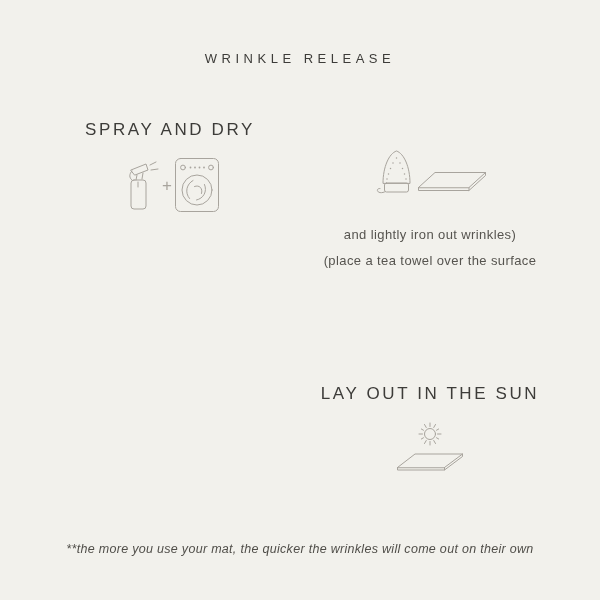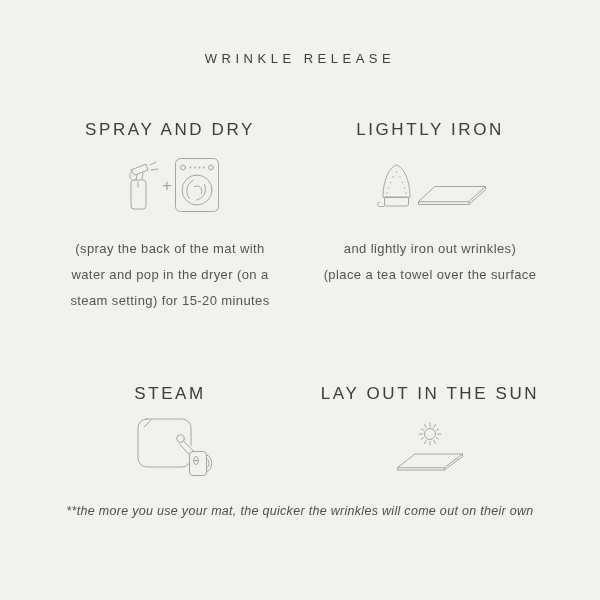--- a/index.html
+++ b/index.html
@@ -73,21 +73,21 @@
   .desc {
     margin-top: 24px;
     text-align: center;
     font-size: 13px;
     line-height: 26px;
     letter-spacing: 0.4px;
     color: #56544f;
   }
   .footnote {
     position: absolute;
-    top: 504px;
+    top: 542px;
     left: 0;
     width: 600px;
     text-align: center;
     font-style: italic;
     font-size: 12.5px;
     letter-spacing: 0.3px;
     color: #504e49;
   }
   .steam-shift { margin-left: 18px; }
   .board-lift { margin-bottom: 4px; margin-left: 2px; }
@@ -121,29 +121,23 @@
         <circle class="dot" cx="20" cy="9.5" r="0.9"></circle>
         <circle class="dot" cx="24.5" cy="9.5" r="0.9"></circle>
         <circle class="dot" cx="29" cy="9.5" r="0.9"></circle>
         <circle cx="36" cy="9.5" r="2.4"></circle>
         <circle cx="22" cy="32" r="15"></circle>
         <path d="M14.5,40.5 C9.5,34.5 11.5,26 18,22.5"></path>
         <path d="M21.5,42 C28.5,40.5 32.5,33.5 29.5,26.5"></path>
         <path d="M19.5,28.5 C24.5,26.5 28,30.5 26.5,35.5"></path>
       </svg>
     </div>
-    <div class="desc">
-      <div>(spray the back of the mat with</div>
-      <div>water and pop in the dryer (on a</div>
-      <div>steam setting) for 15-20 minutes</div>
-    </div>
   </div>
 
   <div class="cell cell-b">
-    <div class="heading">LIGHTLY IRON</div>
     <div class="icon-row">
       <svg class="line-icon" width="41" height="49" viewBox="-7 0 41 49">
         <path d="M2,34 C2,18 8,4.5 15.5,2 C23,4.5 29,18 29,34 Z"></path>
         <rect x="3.5" y="34" width="24" height="9" rx="2"></rect>
         <circle class="dot" cx="15.5" cy="9" r="0.75"></circle>
         <circle class="dot" cx="12" cy="14" r="0.75"></circle>
         <circle class="dot" cx="19" cy="14" r="0.75"></circle>
         <circle class="dot" cx="9.5" cy="19.5" r="0.75"></circle>
         <circle class="dot" cx="21.5" cy="19.5" r="0.75"></circle>
         <circle class="dot" cx="7.5" cy="25" r="0.75"></circle>
@@ -157,38 +151,20 @@
         <path d="M1.5,16.5 L1.5,19.5 L52,19.5 L52,16.5"></path>
         <path d="M52,19.5 L68.5,4.5 L68.5,1.5"></path>
       </svg>
     </div>
     <div class="desc">
       <div>and lightly iron out wrinkles)</div>
       <div>(place a tea towel over the surface</div>
     </div>
   </div>
 
-  <div class="cell cell-c">
-    <div class="heading">STEAM</div>
-    <div class="icon-col steam-shift">
-      <svg class="line-icon" width="84" height="60" viewBox="0 0 84 60">
-        <rect x="1" y="1" width="53" height="48" rx="9"></rect>
-        <path d="M7,9 L14,2"></path>
-        <path class="cover" d="M46,20 L61,34 L54,40 L40,25 Z"></path>
-        <circle class="bgfill" cx="43.5" cy="20.5" r="3.8"></circle>
-        <path d="M46.5,23 L58,34.5"></path>
-        <path d="M42,25.5 L53,37.5"></path>
-        <rect class="bgfill" x="52.5" y="33.5" width="17" height="24" rx="3.5"></rect>
-        <ellipse cx="59" cy="42.5" rx="2.3" ry="4"></ellipse>
-        <path d="M56.7,42.5 L61.3,42.5"></path>
-        <path d="M69.5,37 C76.5,37.5 76.5,53 69.5,53.5"></path>
-        <path d="M69.5,40.5 C73,41 73,49.5 69.5,50"></path>
-      </svg>
-    </div>
-  </div>
 
   <div class="cell cell-d">
     <div class="heading">LAY OUT IN THE SUN</div>
     <div class="icon-col">
       <svg class="line-icon" width="32" height="32" viewBox="0 0 32 32">
         <circle cx="16" cy="16" r="5.5"></circle>
         <path d="M23.5,16 L27,16 M22.5,12.25 L24.66,11 M19.75,9.5 L21.5,6.47 M16,8.5 L16,5 M12.25,9.5 L10.5,6.47 M9.5,12.25 L7.34,11 M8.5,16 L5,16 M9.5,19.75 L7.34,21 M12.25,22.5 L10.5,25.53 M16,23.5 L16,27 M19.75,22.5 L21.5,25.53 M22.5,19.75 L24.66,21"></path>
       </svg>
       <svg class="line-icon sun-mat-gap" width="68" height="20" viewBox="0 0 68 20">
         <path d="M1.5,14.5 L19,1 L66.5,1 L48.5,14.5 Z"></path>

